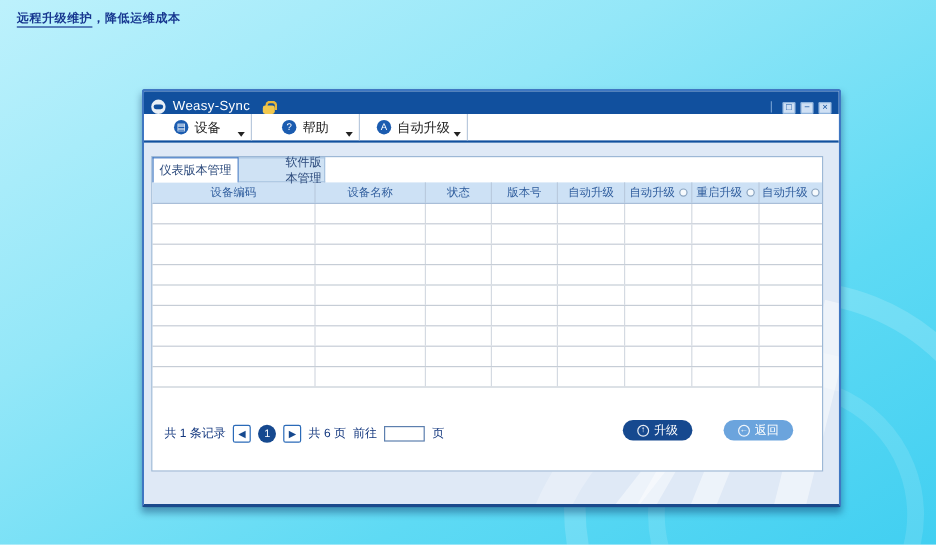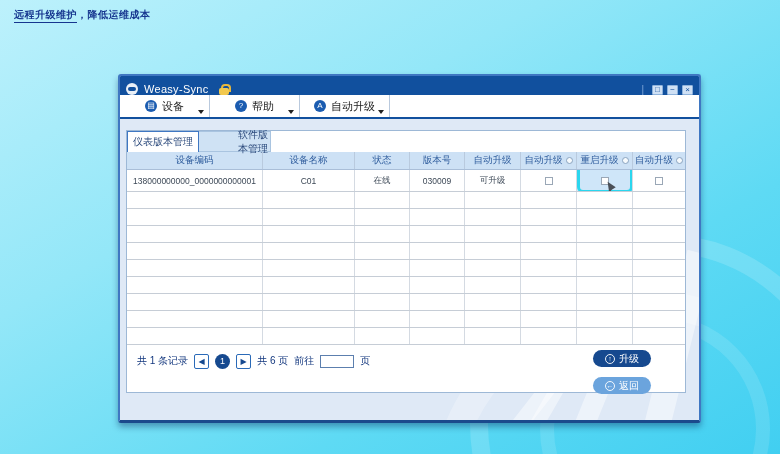--- a/index.html
+++ b/index.html
@@ -93,21 +93,21 @@
   
   .pager { position:absolute; left:10px; top:221px; height:18px; display:flex; align-items:center; gap:6px;
            font-size:10px; color:#13377e;justify-content:center; }
   .pg-btn { width:15px; height:15px; border:1px solid #2a6ab8; background:#fff; color:#16498f; font-size:8px;
             display:flex; align-items:center; justify-content:center; border-radius:2px; cursor:default; }
   .pg-current { width:15px; height:15px; border-radius:50%; background:#16498f; color:#fff; font-size:9px;
                 display:flex; align-items:center; justify-content:center; }
   .goto-input { width:34px; height:13px; border:1px solid #5c7fae; background:#fff; font-size:9px; padding:0 2px; }
 
   
-  .btns { position:absolute; right:34px; top:219px; display:flex; gap:10px;flex-direction:column; }
+  .btns { position:absolute; right:24px; top:219px; display:flex; gap:26px; }
   .pill { height:17px; border-radius:9px; padding:0 12px; display:flex; align-items:center; gap:4px;
           color:#fff; font-size:10px; border:none; cursor:default; }
   .pill.upgrade { background:#16498f; }
   .pill.back { background:#6ba4dd; }
   .pill-icon { width:10px; height:10px; border:1px solid rgba(255,255,255,.9); border-radius:50%;
                font-size:7px; line-height:8px; text-align:center; flex:0 0 auto; }
 </style>
 </head>
 <body>
 
@@ -179,38 +179,20 @@
             <span>重启升级</span>
             <span class="hdr-radio"></span>
           </div>
           <div class="hcell">
             <span>自动升级</span>
             <span class="hdr-radio"></span>
           </div>
         </div>
 
         <div>
-          <div class="grid-row trow">
-            <div class="tcell">138000000000_0000000000001</div>
-            <div class="tcell">C01</div>
-            <div class="tcell">在线</div>
-            <div class="tcell">030009</div>
-            <div class="tcell">可升级</div>
-            <div class="tcell">
-              <span class="checkbox"></span>
-            </div>
-            <div class="tcell hl-cell">
-              <span class="checkbox"></span>
-              <span class="hl-ring"></span>
-              <span class="cursor-icon"></span>
-            </div>
-            <div class="tcell">
-              <span class="checkbox"></span>
-            </div>
-          </div>
 
         <div class="grid-row trow empty">
             <div class="tcell"></div>
             <div class="tcell"></div>
             <div class="tcell"></div>
             <div class="tcell"></div>
             <div class="tcell"></div>
             <div class="tcell"></div>
             <div class="tcell"></div>
             <div class="tcell"></div>

